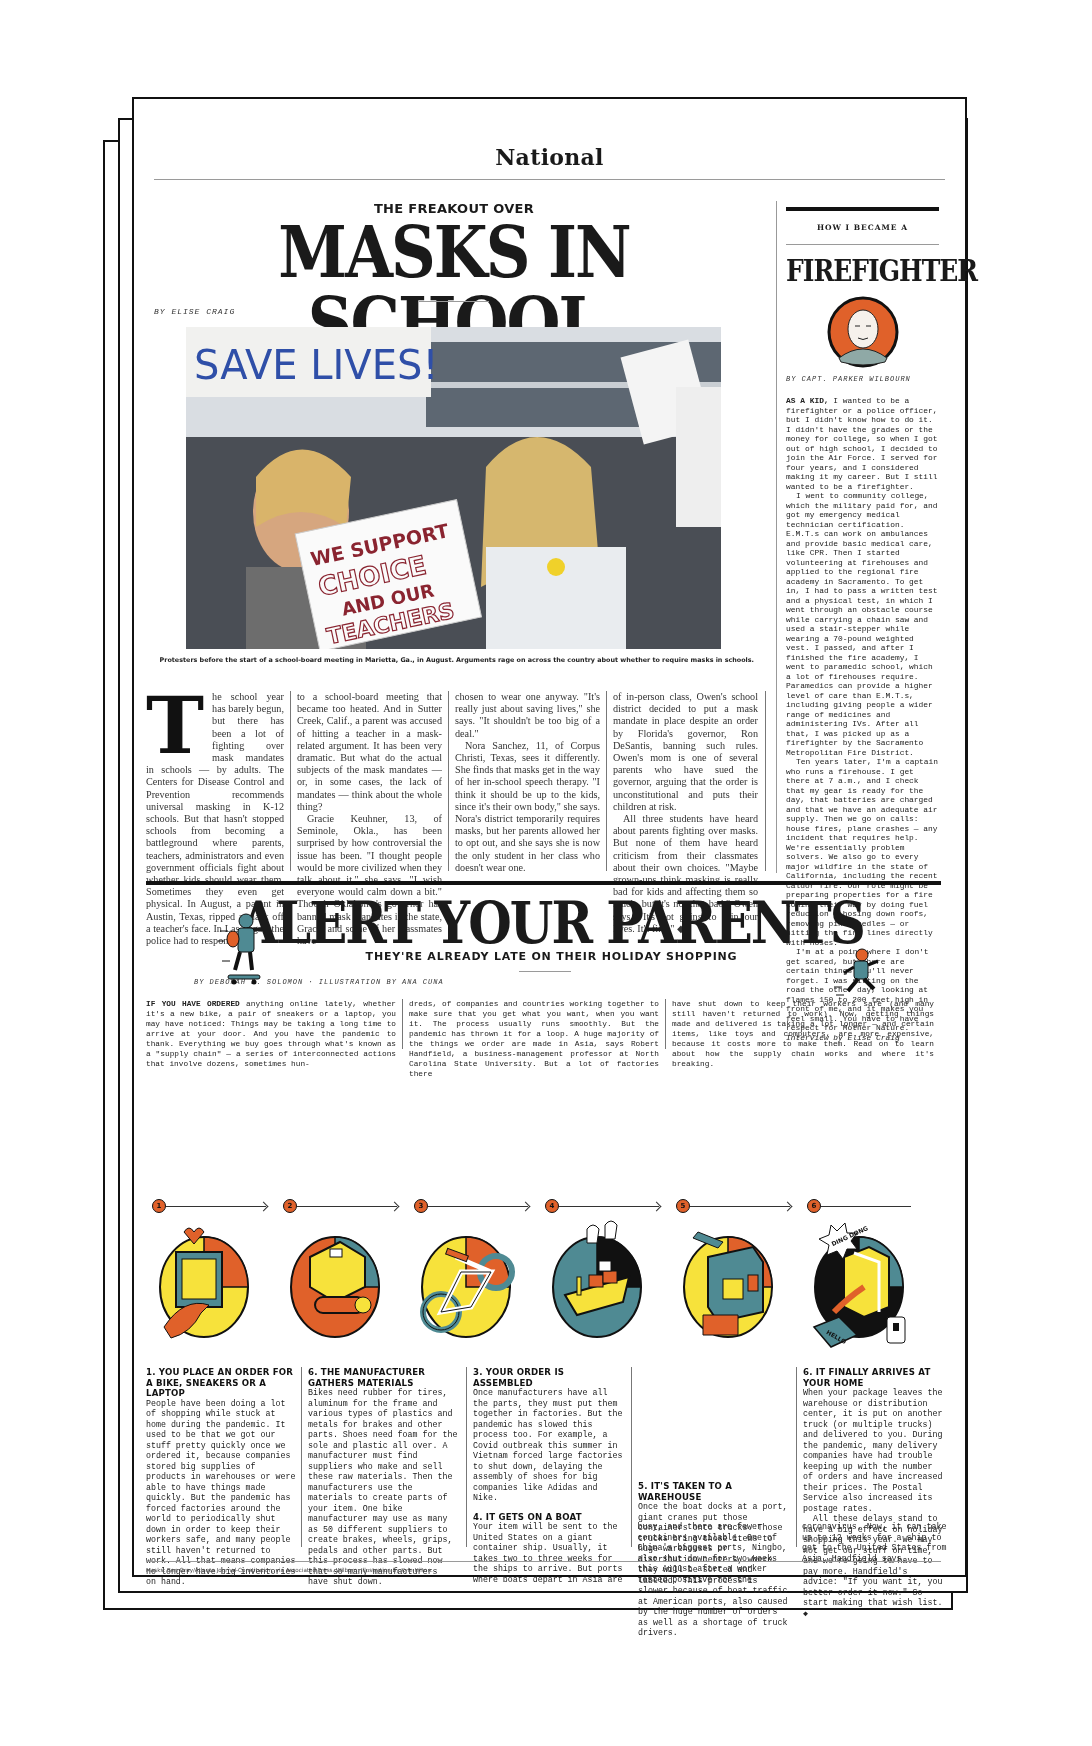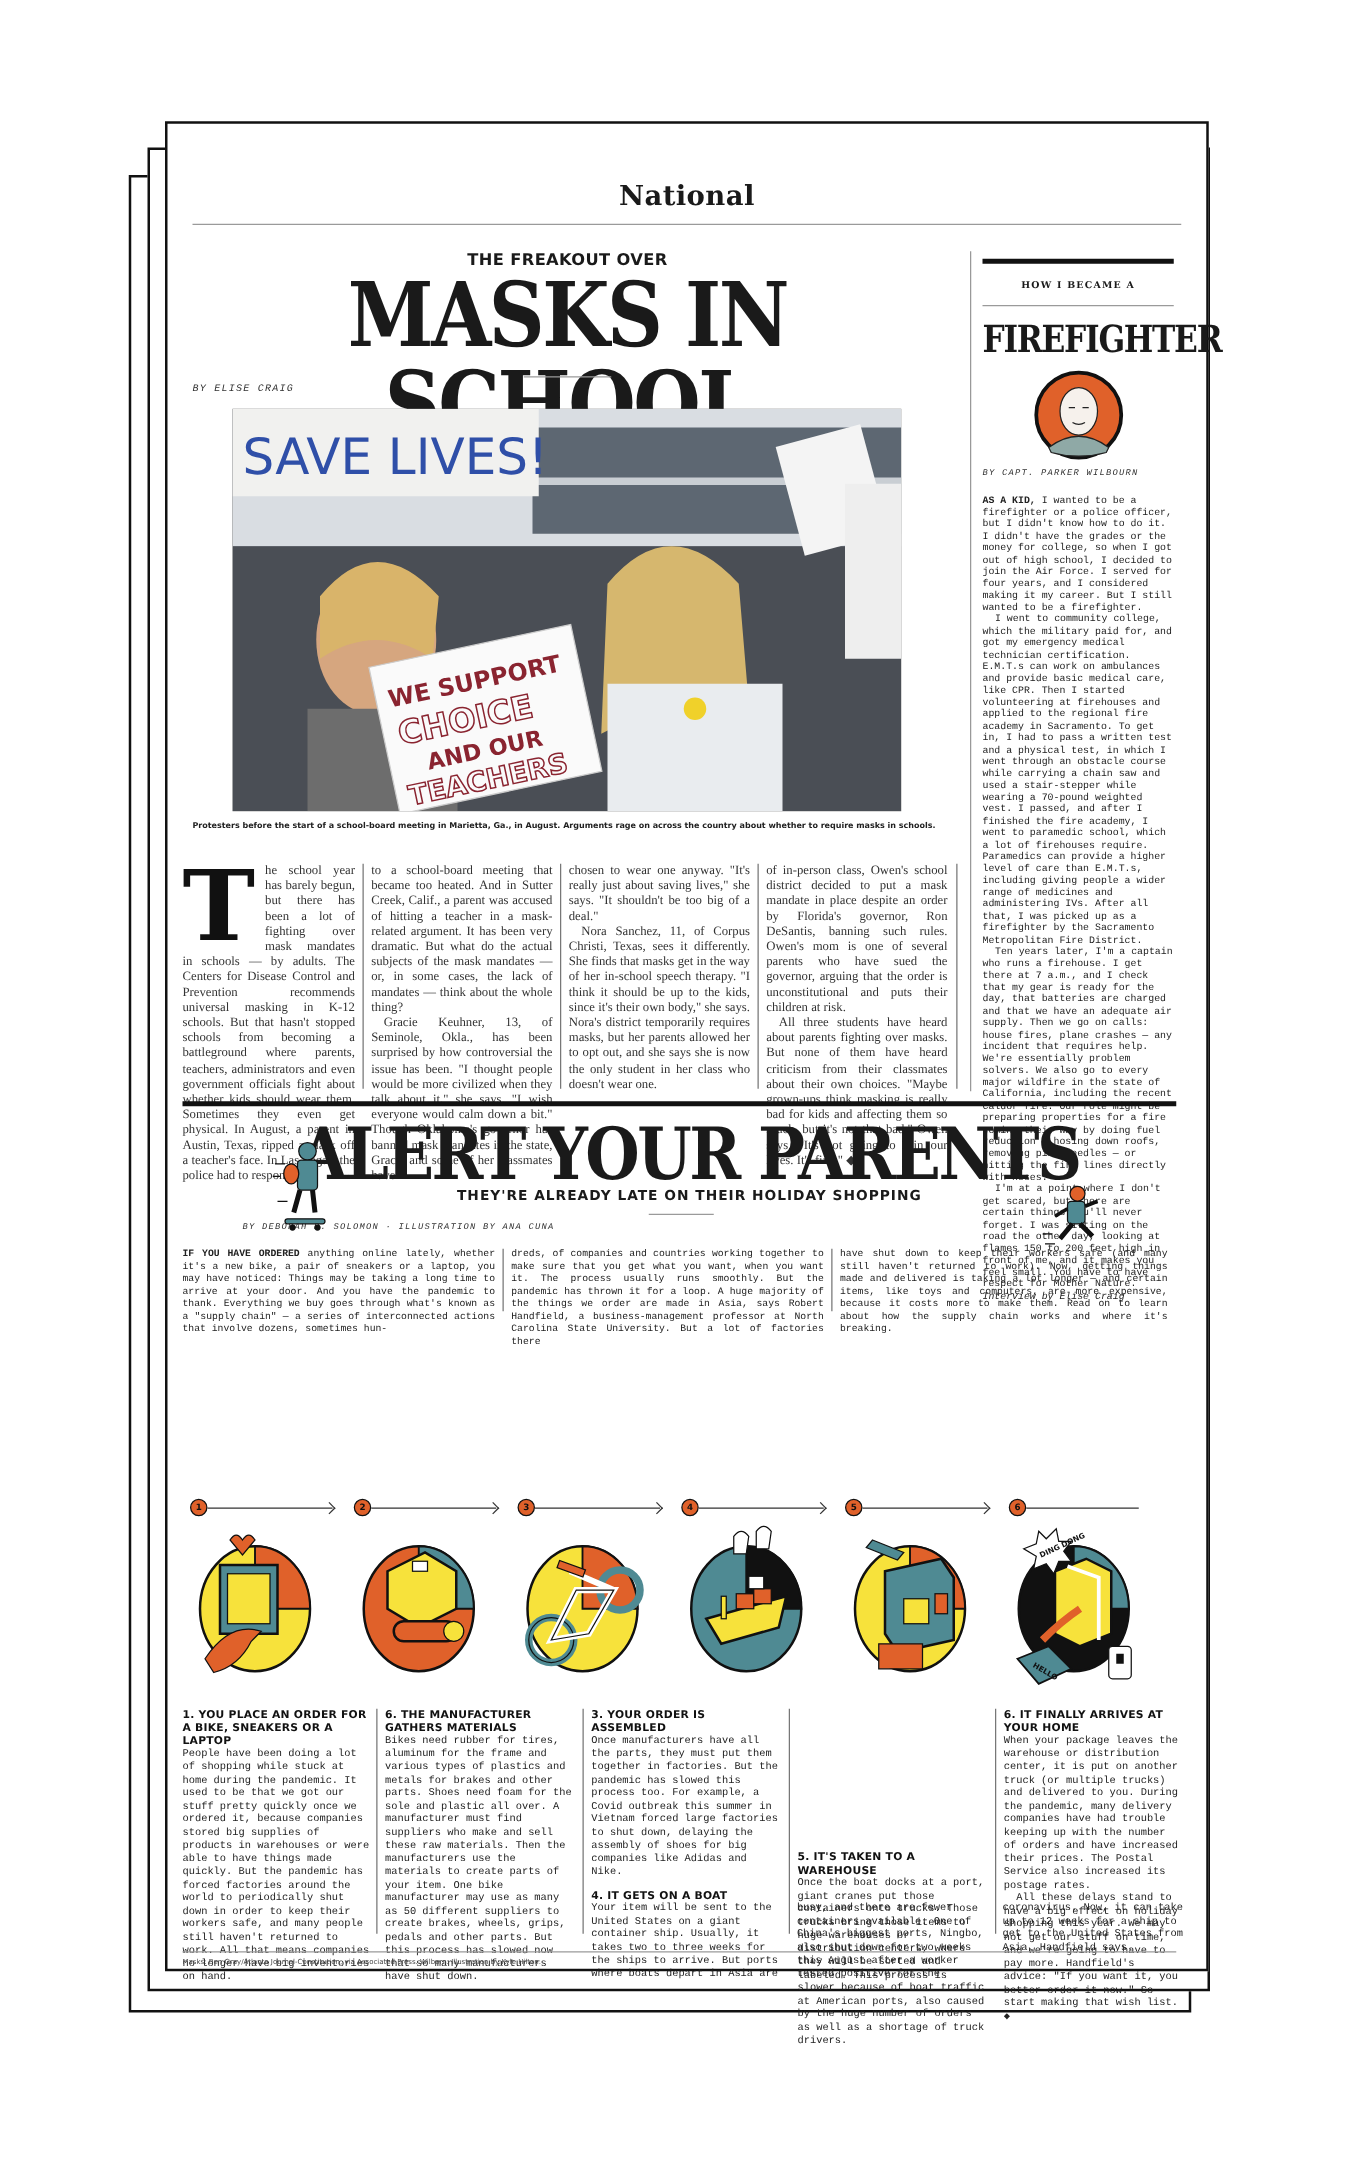--- a/index.html
+++ b/index.html
@@ -8,21 +8,21 @@
   #sheet3{left:103px;top:140px;width:850px;height:1470px;}
   #sheet2{left:118px;top:118px;width:850px;height:1475px;}
   #page{left:132px;top:97px;width:835px;height:1480px;}
   .abs{position:absolute;}
   .section-title{left:0;width:100%;top:45px;text-align:center;font-family:"DejaVu Serif",serif;font-weight:bold;font-size:22px;letter-spacing:0.3px;}
   .hr{position:absolute;height:1px;background:#9a9a9a;}
   .kicker{font-family:"DejaVu Sans",sans-serif;font-weight:bold;font-size:13px;text-align:center;letter-spacing:0.3px;}
   .headline{font-family:"DejaVu Serif",serif;font-weight:900;text-align:center;line-height:1;transform-origin:center top;}
   .byline{font-family:Liberation Mono, monospace;font-style:italic;font-size:8px;letter-spacing:1px;text-align:left;color:#333;}
   .photo{background:#777;overflow:hidden;}
-  .caption{font-size:6.4px;font-weight:bold;text-align:left;color:#222;}
+  .caption{font-size:6.4px;font-weight:bold;text-align:right;color:#222;}
   .serifcol{font-family:"Liberation Serif",serif;font-size:10.2px;line-height:12.2px;text-align:justify;color:#333;}
   .serifcol p{margin:0;text-indent:10px;}
   .serifcol p.first{text-indent:0;}
   .vrule{position:absolute;width:1px;background:#777;}
   .sanscol{font-family:"DejaVu Sans",sans-serif;font-size:8.3px;line-height:10.5px;color:#222;}
   .sanscol p{margin:0;text-indent:10px;font-family:Liberation Mono, monospace;}
   .sanscol p.first{text-indent:0;}
   .sanscol b{font-weight:900;}
   .step-title{font-weight:900;font-size:8.6px;letter-spacing:0.2px;line-height:10.5px;color:#111;}
   .dropcap{float:left;font-family:"DejaVu Serif",serif;font-weight:900;font-size:78px;line-height:66px;margin:2px 8px 0 0;color:#111;}

